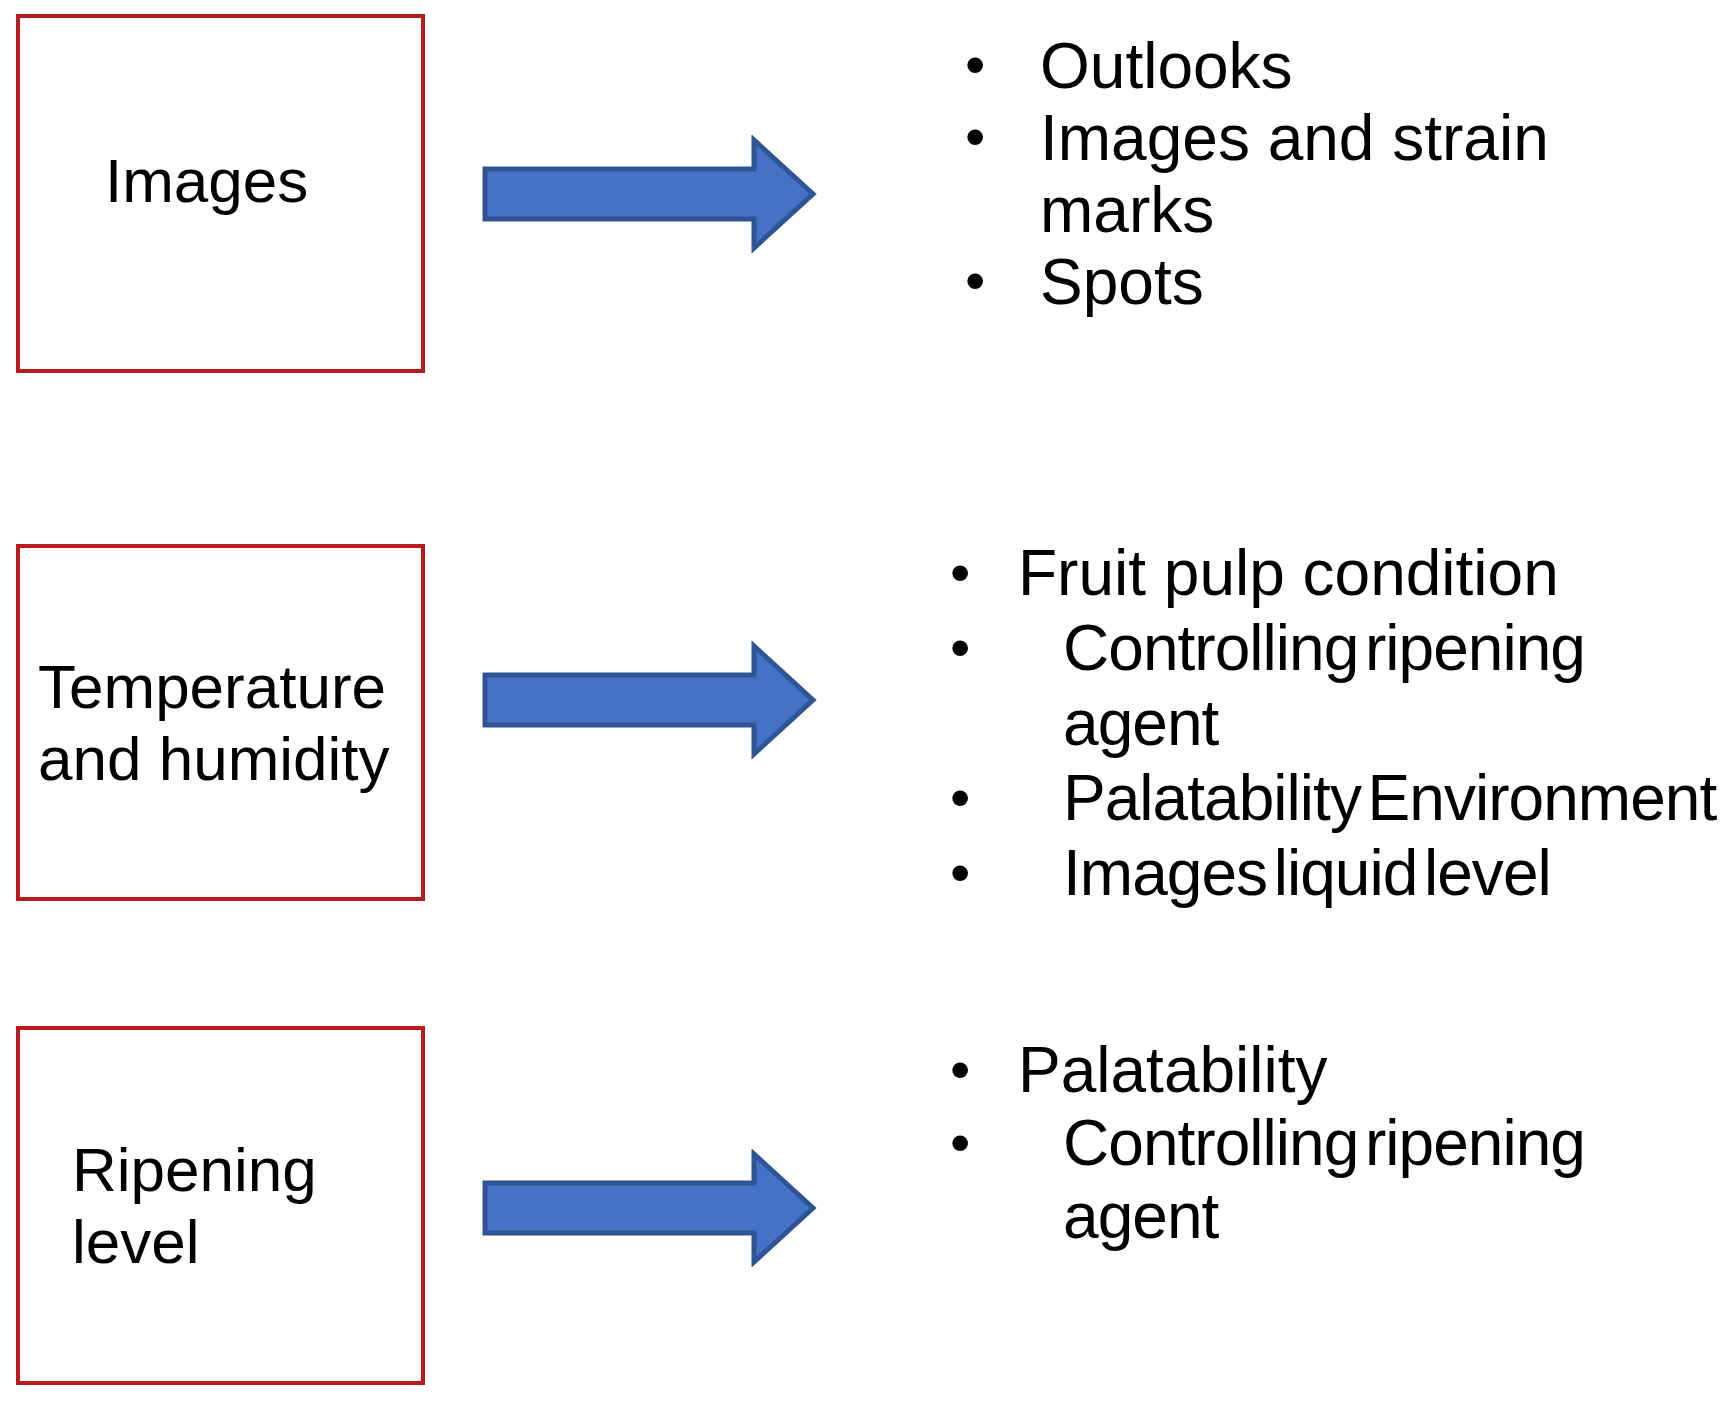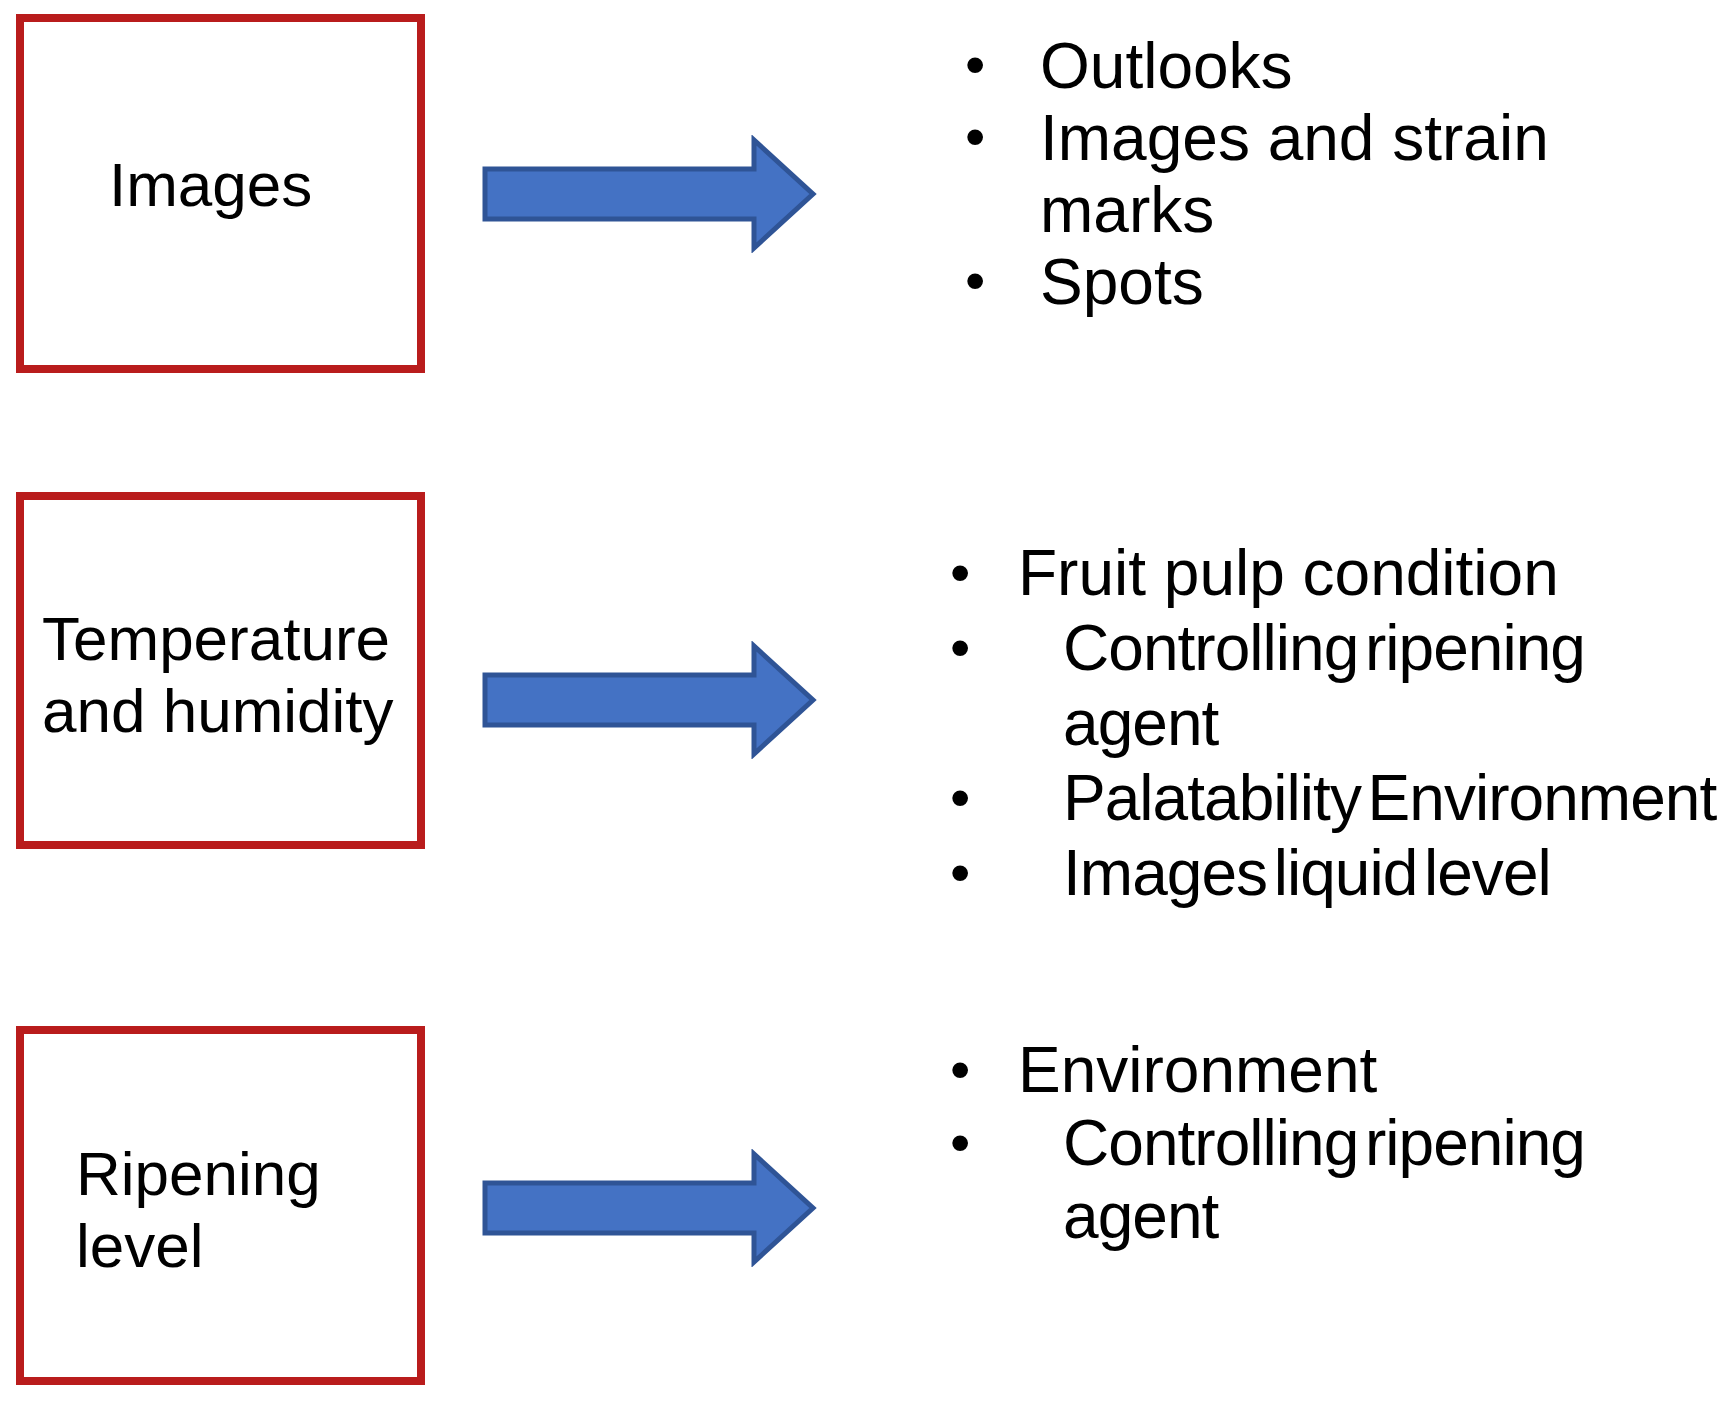--- a/index.html
+++ b/index.html
@@ -1,23 +1,23 @@
 <!DOCTYPE html>
 <html><head>
 <meta charset="utf-8">
 <style>
   html,body{margin:0;padding:0;background:#ffffff;}
   body{font-family:"Liberation Sans","DejaVu Sans",sans-serif;color:#000;}
   .stage{position:relative;width:1728px;height:1402px;background:#fff;overflow:hidden;}
 
   
   .box{position:absolute;left:16px;width:409px;box-sizing:border-box;
-       border:8px solid #b91c1c;background:#fff;}
+       border:4px solid #b91c1c;background:#fff;}
   #box-0{top:14px;height:359px;}
-  #box-1{top:492px;height:357px;}
+  #box-1{top:544px;height:357px;}
   #box-2{top:1026px;height:359px;}
   .box-label{position:absolute;font-size:62px;line-height:72px;
              white-space:pre-line;color:#000;}
   #box-0 .box-label{left:85px;top:127px;}
   #box-1 .box-label{left:18px;top:103px;}
   #box-2 .box-label{left:52px;top:104px;}
 
   
   .arrow{position:absolute;left:482px;width:336px;height:118px;}
   #arrow-0{top:135px;}
@@ -93,21 +93,21 @@
   <div class="box" id="box-2">
     <div class="box-label">Ripening
 level</div>
   </div>
   <svg class="arrow" id="arrow-2" viewBox="0 0 336 118" aria-hidden="true">
     <polygon points="3,34 272,34 272,5 331,59 272,113 272,84 3,84" fill="#4472C4" stroke="#2F5496" stroke-width="5" stroke-linejoin="miter"></polygon>
   </svg>
   <ul class="blist" id="list-2">
     <li>
       <span class="bullet">•</span>
-      <span class="btext">Environment</span>
+      <span class="btext">Palatability</span>
     </li>
     <li class="condensed">
       <span class="bullet">•</span>
       <span class="btext">Controlling ripening agent</span>
     </li>
   </ul>
 
 </div>
 
 </body></html>

